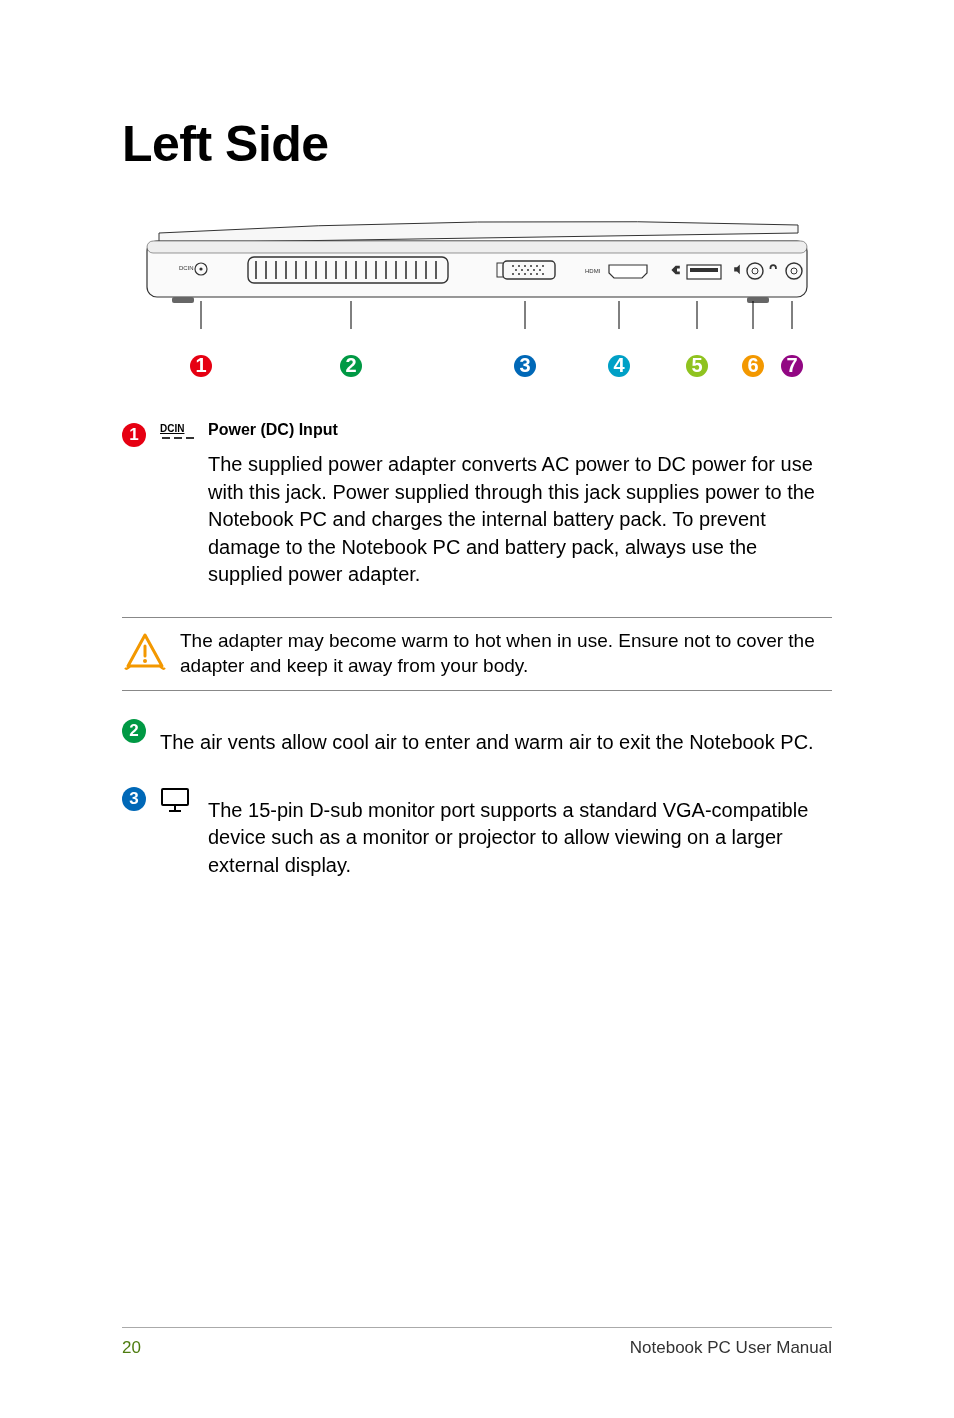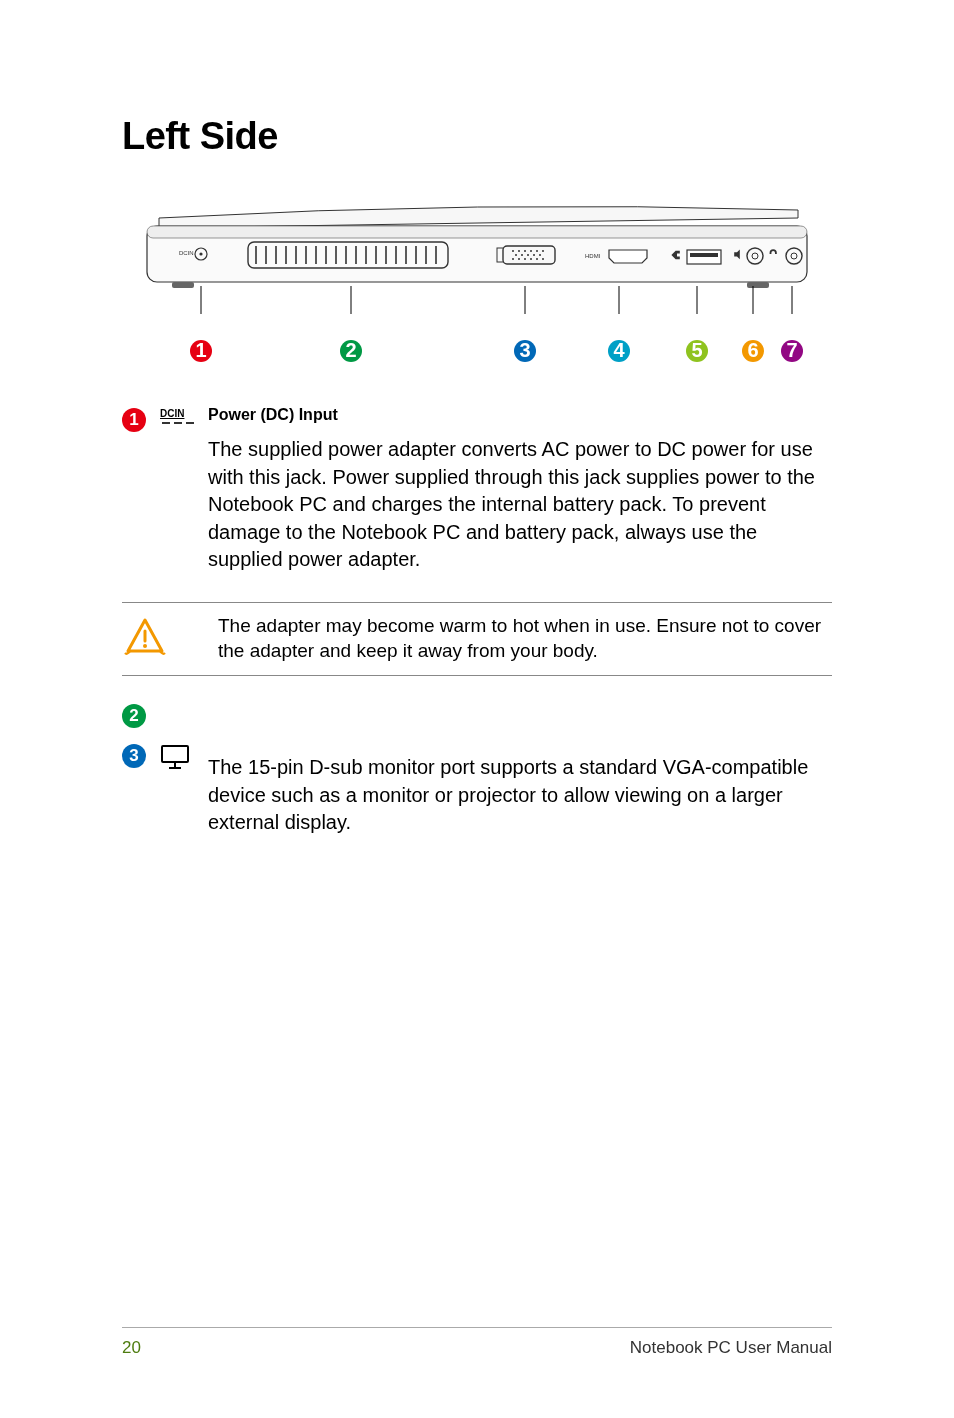--- a/index.html
+++ b/index.html
@@ -10,21 +10,21 @@
     color: #000;
     width: 954px;
     height: 1418px;
     box-sizing: border-box;
     position: relative;
   }
   .page {
     padding: 115px 122px 0 122px;
   }
   h1 {
-    font-size: 38px;
+    font-size: 50px;
     font-weight: 700;
     margin: 0 0 38px 0;
     font-family: Verdana, Arial, sans-serif;
     letter-spacing: -0.5px;
   }
   .laptop-diagram {
     width: 680px;
     height: 160px;
     margin: 0 auto 50px auto;
     position: relative;
@@ -270,36 +270,37 @@
           </g>
         </svg>
       </span>
     </div>
     <div class="content-col">
       <p class="section-title">Power (DC) Input</p>
       <p class="section-body">The supplied power adapter converts AC power to DC power for use with this jack. Power supplied through this jack supplies power to the Notebook PC and charges the internal battery pack. To prevent damage to the Notebook PC and battery pack, always use the supplied power adapter.</p>
     </div>
   </div>
 
-  <div class="note-box indent-from-num" style="margin-left:0;gap:38px;">
+  <div class="note-box indent-from-num" style="margin-left:0;">
     <div class="note-icon">
       <svg width="42" height="40" viewBox="0 0 42 40">
         <path d="M21 3 L38 34 H4 Z" fill="none" stroke="#f39800" stroke-width="3" stroke-linejoin="round"></path>
         <line x1="21" y1="14" x2="21" y2="24" stroke="#f39800" stroke-width="3" stroke-linecap="round"></line>
         <circle cx="21" cy="29" r="2" fill="#f39800"></circle>
         <path d="M6 34 Q3 38 1 36" fill="none" stroke="#f39800" stroke-width="2.4"></path>
         <path d="M36 34 Q39 38 41 36" fill="none" stroke="#f39800" stroke-width="2.4"></path>
       </svg>
     </div>
     <div class="note-text">The adapter may become warm to hot when in use. Ensure not to cover the adapter and keep it away from your body.</div>
   </div>
 
   <div class="section">
     <div class="num-col"><span class="circle c-green">2</span></div>
     <div class="content-col">
+      <p class="section-body">The air vents allow cool air to enter and warm air to exit the Notebook PC.</p>
     </div>
   </div>
 
 
   <div class="section">
     <div class="num-col"><span class="circle c-blue">3</span></div>
     <div class="icon-col">
       <span class="monitor-icon">
         <svg width="30" height="26" viewBox="0 0 30 26">
           <rect x="2" y="2" width="26" height="16" rx="1" fill="none" stroke="#000" stroke-width="2"></rect>

